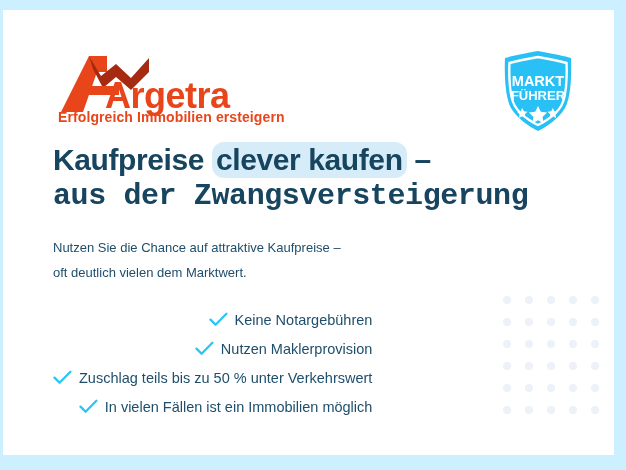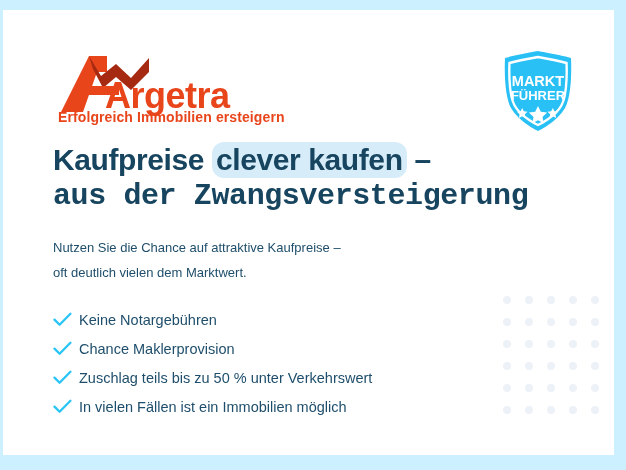--- a/index.html
+++ b/index.html
@@ -100,20 +100,21 @@
   #bullets {
     position:absolute;
     left:50px; top:295px;
     z-index:2;
     list-style:none;
   }
   #bullets li {
     display:flex;
     align-items:center;
     height:29px;
+    justify-content:flex-end;
   }
   #bullets .check {
     width:26px;
     flex:0 0 26px;
     display:flex;
     align-items:center;
   }
   #bullets .check svg { display:block; }
   #bullets .txt {
     font-size:14.5px;
@@ -207,21 +208,21 @@
             </svg>
         </span>
         <span class="txt">Keine Notargebühren</span>
       </li>
       <li>
         <span class="check">
           <svg width="19" height="15" viewBox="0 0 19 15" xmlns="http://www.w3.org/2000/svg">
               <path d="M1.5 7.6 L6.6 12.8 L17.4 1.8" fill="none" stroke="#29C5F6" stroke-width="2.3" stroke-linecap="round" stroke-linejoin="round"></path>
             </svg>
         </span>
-        <span class="txt">Chance Maklerprovision</span>
+        <span class="txt">Nutzen Maklerprovision</span>
       </li>
       <li>
         <span class="check">
           <svg width="19" height="15" viewBox="0 0 19 15" xmlns="http://www.w3.org/2000/svg">
               <path d="M1.5 7.6 L6.6 12.8 L17.4 1.8" fill="none" stroke="#29C5F6" stroke-width="2.3" stroke-linecap="round" stroke-linejoin="round"></path>
             </svg>
         </span>
         <span class="txt">Zuschlag teils bis zu 50 % unter Verkehrswert</span>
       </li>
       <li>

